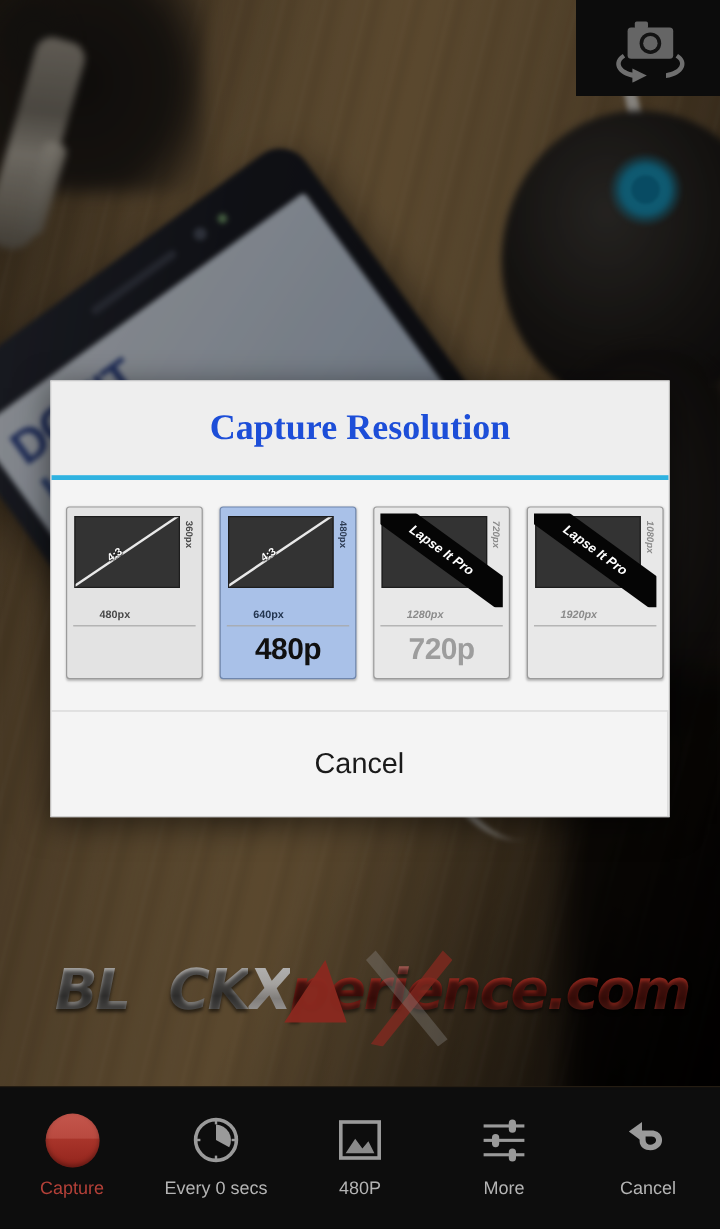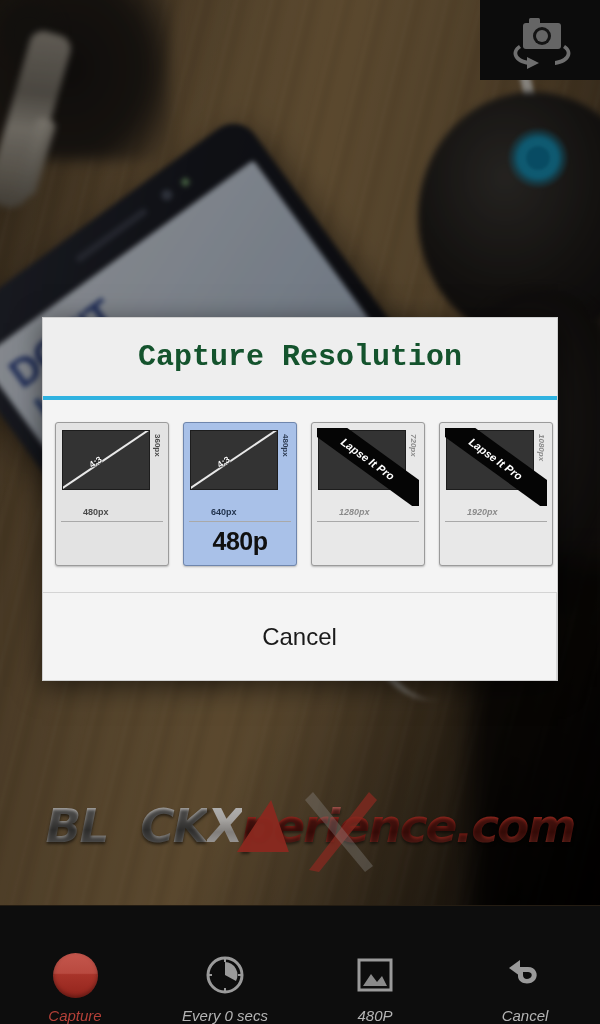--- a/index.html
+++ b/index.html
@@ -258,22 +258,22 @@
     box-shadow:0 6px 26px rgba(0,0,0,.55);
     border:1px solid #cfcfcf;
     display:flex; flex-direction:column;
   }
   #dialog-header {
     height:78px;
     background:#eeeeee;
     display:flex; align-items:center; justify-content:center;
   }
   #dialog-title {
-    font-size:30px; font-weight:bold; color:#14532d;
-    font-family:Liberation Mono, monospace;
+    font-size:30px; font-weight:bold; color:#1d4ed8;
+    font-family:Liberation Serif, serif;
   }
   #title-divider { height:4px; background:#2fb2e0; }
 
   #dialog-body {
     background:#f4f4f4;
     padding:22px 0 26px 0;
     overflow:hidden;
   }
   #res-list {
     display:flex; gap:14px; padding-left:12px;
@@ -370,24 +370,23 @@
     font-size:24px; color:#1a1a1a;
     cursor:pointer;
   }
   #btn-cancel { border-right:1px solid #d9d9d9; font-weight:normal; }
   #btn-set { font-weight:bold; }
 
   
   #toolbar {
     position:absolute; left:0; bottom:0; width:600px; height:119px;
     background:#0d0d0d;
-    display:flex; align-items:flex-end;
+    display:flex; align-items:flex-start;
     z-index:9;
     border-top:1px solid #241c12;
-    font-style:italic;
   }
   .tb-item {
     flex:1;
     display:flex; flex-direction:column;
     align-items:center; justify-content:flex-start;
     padding-top:21px;
     cursor:pointer;
   }
   .tb-icon {
     width:46px; height:46px;
@@ -512,20 +511,21 @@
       <div class="res-card locked">
         <div class="thumb-area">
           <div class="thumb-box"></div>
           <div class="h-label">720px</div>
           <div class="pro-ribbon">
             <span>Lapse It Pro</span>
           </div>
         </div>
         <div class="w-label">1280px</div>
         <div class="card-sep"></div>
+        <div class="res-name">720p</div>
       </div>
 
       <div class="res-card locked">
         <div class="thumb-area">
           <div class="thumb-box"></div>
           <div class="h-label">1080px</div>
           <div class="pro-ribbon">
             <span>Lapse It Pro</span>
           </div>
         </div>
@@ -567,20 +567,33 @@
   <div class="tb-item">
     <div class="tb-icon">
       <svg width="42" height="42" viewBox="0 0 42 42">
         <rect x="5" y="6" width="32" height="30" fill="none" stroke="#9a9a9a" stroke-width="3"></rect>
         <path d="M9 32 L17 20 L23 28 L28 22 L33 32 Z" fill="#8a8a8a"></path>
       </svg>
     </div>
     <div class="tb-label">480P</div>
   </div>
 
+  <div class="tb-item">
+    <div class="tb-icon">
+      <svg width="42" height="42" viewBox="0 0 42 42">
+        <rect x="4" y="8" width="34" height="2.6" fill="#9a9a9a"></rect>
+        <rect x="4" y="20" width="34" height="2.6" fill="#9a9a9a"></rect>
+        <rect x="4" y="32" width="34" height="2.6" fill="#9a9a9a"></rect>
+        <rect x="25" y="4" width="6" height="11" rx="3" fill="#9a9a9a"></rect>
+        <rect x="11" y="16" width="6" height="11" rx="3" fill="#9a9a9a"></rect>
+        <rect x="25" y="28" width="6" height="11" rx="3" fill="#9a9a9a"></rect>
+      </svg>
+    </div>
+    <div class="tb-label">More</div>
+  </div>
 
   <div class="tb-item">
     <div class="tb-icon">
       <svg width="42" height="42" viewBox="0 0 42 42">
         <path d="M14 14 L14 22 C14 30, 26 32, 31 26 C35 21, 32 13, 24 13 L14 13 L14 18 L24 18 C28 18, 29 22, 26 24 C23 26, 19 25, 19 21 L19 14 Z" fill="#9a9a9a"></path>
         <path d="M16 6 L16 22 L5 14 Z" fill="#9a9a9a"></path>
       </svg>
     </div>
     <div class="tb-label">Cancel</div>
   </div>

